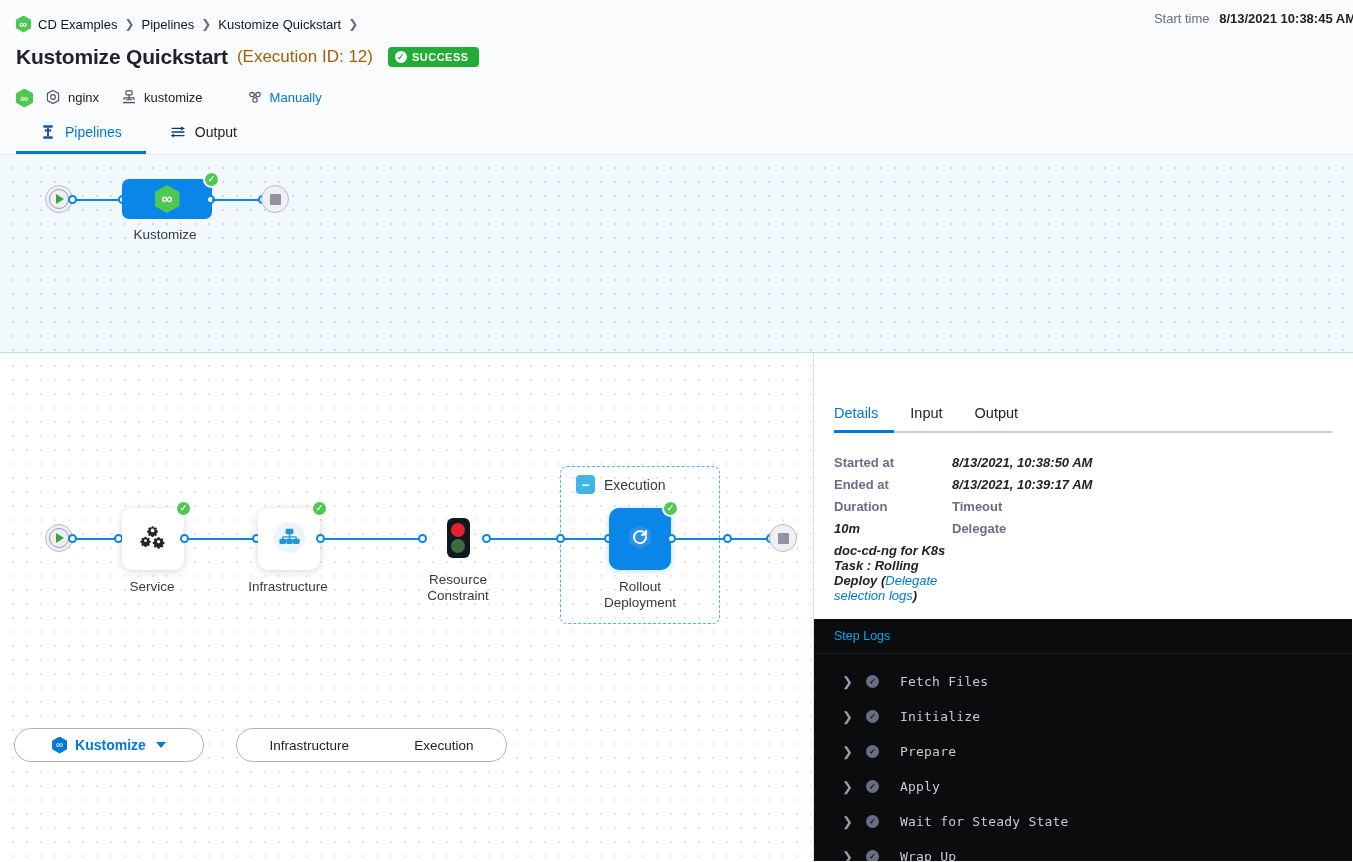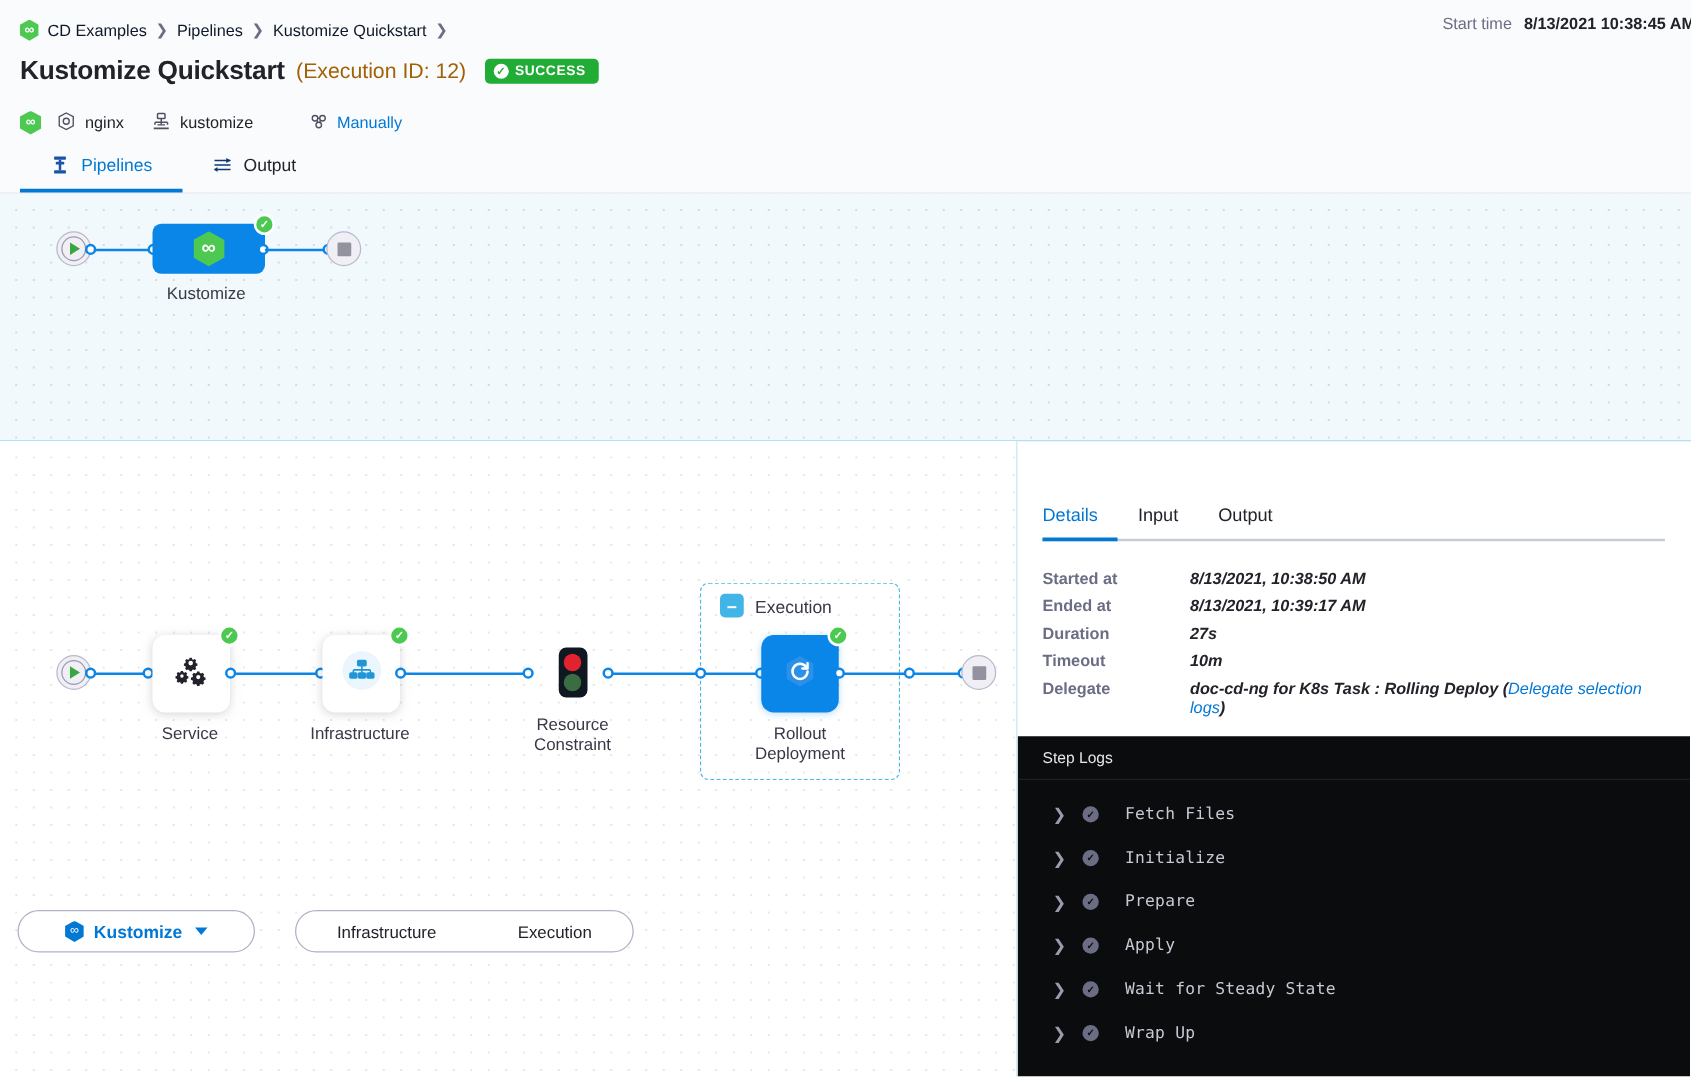--- a/index.html
+++ b/index.html
@@ -296,21 +296,21 @@
   .dv a { color: #0278d5; text-decoration: none; font-weight: 400; }
 
   .logs-wrap {
     flex: 1;
     background: #0b0c0e;
     display: flex; flex-direction: column;
     overflow: hidden;
   }
   .logs-head {
     padding: 10px 20px;
-    color: #e5e5e5; font-size: 12.5px;
+    color: #0ea5e9; font-size: 12.5px;
     border-bottom: 1px solid #1d1f24;
   }
   .logs-body { padding: 10px 0 0 0; overflow: hidden; }
   .log-row {
     display: flex; align-items: center;
     height: 35px;
     padding-left: 28px;
     gap: 0;
     cursor: pointer;
   }
@@ -596,21 +596,20 @@
     </div>
 
     <div class="details-grid">
       <div class="dk">Started at</div>
       <div class="dv">8/13/2021, 10:38:50 AM</div>
 
       <div class="dk">Ended at</div>
       <div class="dv">8/13/2021, 10:39:17 AM</div>
 
       <div class="dk">Duration</div>
-      <div class="dv">27s</div>
 
       <div class="dk">Timeout</div>
       <div class="dv">10m</div>
 
       <div class="dk">Delegate</div>
       <div class="dv"><span>doc-cd-ng for K8s Task : Rolling Deploy (</span><a href="#">Delegate selection logs</a><span>)</span></div>
     </div>
 
     <div class="logs-wrap">
       <div class="logs-head">Step Logs</div>

